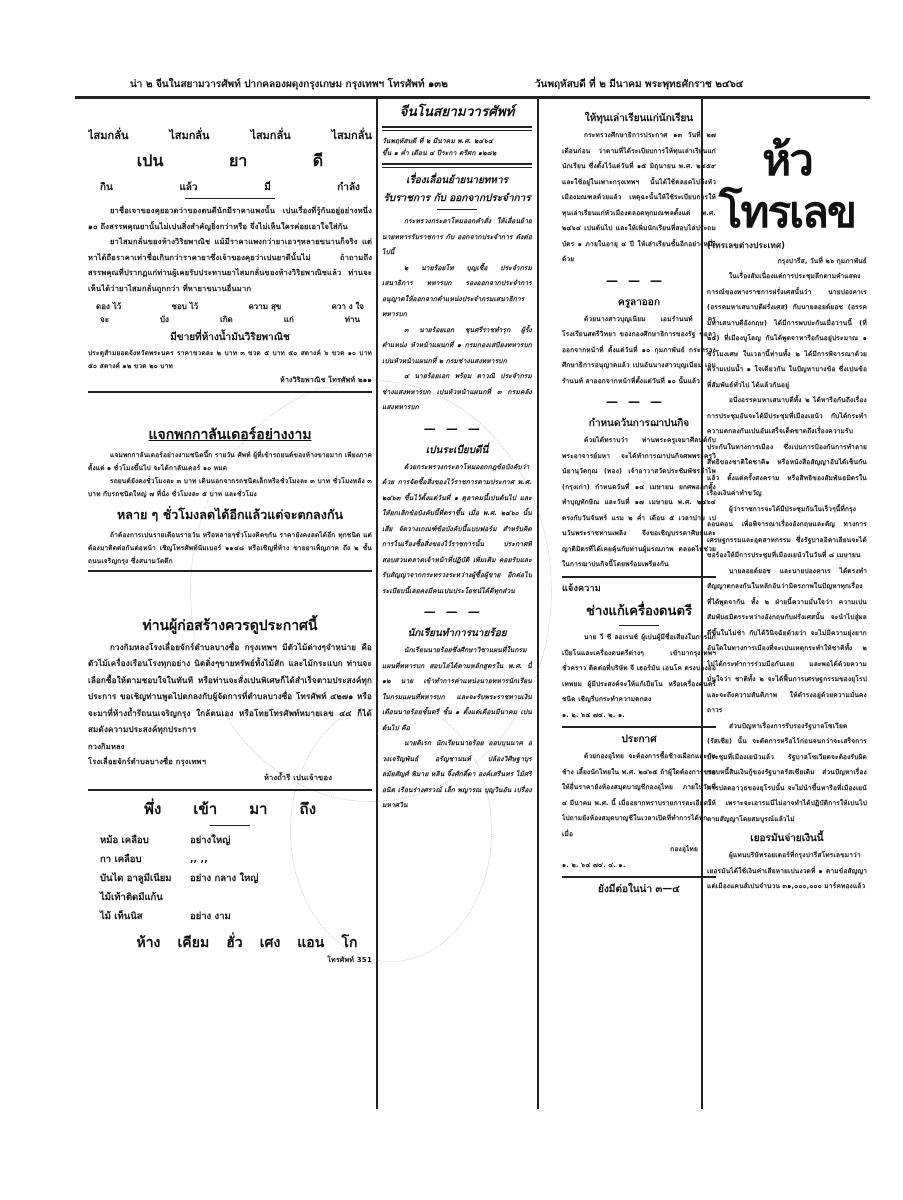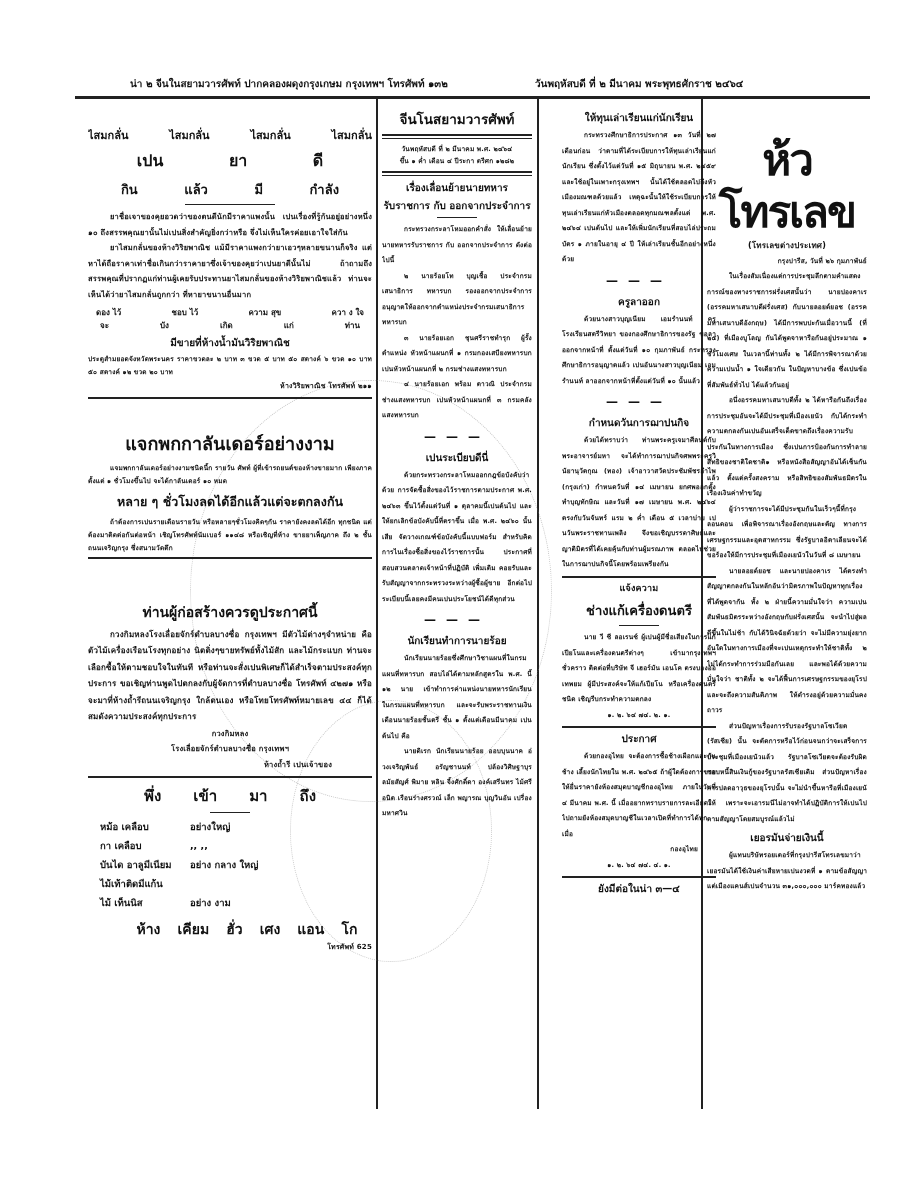--- a/index.html
+++ b/index.html
@@ -8,21 +8,21 @@
   .abs { position:absolute; }
   .runhead { top:76px; left:130px; width:650px; height:16px; font-size:10px; font-weight:bold; white-space:nowrap; }
   .runhead .l { position:absolute; left:0; }
   .runhead .r { position:absolute; left:405px; }
   .rule-top { top:96px; left:75px; width:795px; height:3px; background:#222; }
   .vline { position:absolute; width:2px; background:#222; }
   .hline { position:absolute; height:2px; background:#222; }
   .col { position:absolute; overflow:hidden; }
   .p { font-size:7.5px; line-height:15.5px; margin:0; text-align:justify; font-weight:bold; letter-spacing:0.2px; }
   .indent { text-indent:22px; }
-  .center { text-align:center; }
+  .center { text-align:left; }
   .h-med { font-size:12px; font-weight:bold; text-align:center; margin:4px 0; }
   .h-sm { font-size:10px; font-weight:bold; text-align:center; margin:3px 0; }
   .dashes { text-align:center; font-size:12px; letter-spacing:10px; margin:6px 0; font-weight:bold; }
   .uline { border-bottom:1.5px solid #222; width:90px; margin:4px auto; }
   .masthead { font-family:"DejaVu Serif", serif; font-size:44px; font-weight:bold; text-align:center; line-height:52px; letter-spacing:-2px; margin-top:14px; }
   .row4 { display:flex; justify-content:space-between; font-size:11px; font-weight:bold;gap:36px; }
   .row3 { display:flex; justify-content:space-around; font-size:16px; font-weight:bold; }
   .list-row { display:flex; font-size:9.5px; font-weight:bold; line-height:19px; }
   .list-row .a { width:78px; }
   .speckle { position:absolute; border:1px dotted #888; border-radius:50%; opacity:0.45; }
@@ -51,21 +51,21 @@
       <span>ไสมกลั่น</span>
       <span>ไสมกลั่น</span>
       <span>ไสมกลั่น</span>
       <span>ไสมกลั่น</span>
     </div>
     <div class="row3" style="margin:4px 30px;gap:28px;">
       <span>เปน</span>
       <span>ยา</span>
       <span>ดี</span>
     </div>
-    <div class="row4" style="margin:6px 33px 0; font-size:13px;">
+    <div class="row4" style="margin:6px 12px 0; font-size:10px;">
       <span>กิน</span>
       <span>แล้ว</span>
       <span>มี</span>
       <span>กำลัง</span>
     </div>
     <div class="uline" style="width:90px;"></div>
     <p class="p indent">ยาชื่อเจาของคุยอวดว่าของตนดีนักมีราคาแพงนั้น เปนเรื่องที่รู้กันอยู่อย่างหนึ่ง ๑๐ ถึงสรรพคุณยานั้นไม่เปนสิ่งสำคัญยิ่งกว่าหรือ จึ่งไม่เห็นใครค่อยเอาใจใส่กัน</p>
     <p class="p indent">ยาไสมกลั่นของห้างวิริยพาณิช แม้มีราคาแพงกว่ายาเอวๆหลายขนานก็จริง แต่หาได้ถือราคาเท่าชื่อเกินกว่าราคายาซึ่งเจ้าของคุยว่าเปนยาดีนั้นไม่ ถ้าถามถึงสรรพคุณที่ปรากฏแก่ท่านผู้เคยรับประทานยาไสมกลั่นของห้างวิริยพาณิชแล้ว ท่านจะเห็นได้ว่ายาไสมกลั่นถูกกว่า ที่หายาขนานอื่นมาก</p>
     <div class="row4" style="font-size:8px; margin:4px 8px 0;">
       <span>ดอง ไว้</span>
@@ -80,22 +80,23 @@
       <span>แก่</span>
       <span>ท่าน</span>
     </div>
     <div class="h-sm">มีขายที่ห้างน้ำมันวิริยพาณิช</div>
     <p class="p" style="font-size:6.5px; line-height:13px;">ประตูสำมยอดจังหวัดพระนคร ราคาขวดละ ๒ บาท ๓ ขวด ๕ บาท ๕๐ สตางค์ ๖ ขวด ๑๐ บาท ๕๐ สตางค์ ๑๒ ขวด ๒๐ บาท</p>
     <p class="p" style="text-align:right; font-size:7px;">ห้างวิริยพาณิช   โทรศัพท์ ๒๑๑</p>
   </div>
   <div class="hline" style="position:relative; width:100%; margin:2px 0 30px;"></div>
 
   <div>
-    <div class="h-med" style="font-size:18px;">แจกพกกาลันเดอร์อย่างงาม</div>
+    <div class="h-med" style="font-size:14px;text-decoration:underline;">แจกพกกาลันเดอร์อย่างงาม</div>
     <p class="p indent" style="font-size:6.5px; line-height:13px;">แจมพกกาลันเดอร์อย่างงามชนิดนี้ก รายวัน ศัพท์ ผู้ที่เข้ารถยนต์ของห้างขายมาก เพียงภาค ตั้งแต่ ๑ ชั่วโมงขึ้นไป จะได้กาลันเดอร์ ๑๐ หมด</p>
+    <p class="p indent" style="font-size:6.5px; line-height:13px;">รถยนต์ยังคงชั่วโมงละ ๓ บาท เดินนอกจากรถชนิดเล็กหรือชั่วโมงละ ๓ บาท ชั่วโมงหลัง ๓ บาท กับรถชนิดใหญ่ ๗ ที่นั่ง ชั่วโมงละ ๕ บาท และชั่วโมง</p>
   </div>
 
   <div>
     <div class="h-med" style="font-size:12.5px;">หลาย ๆ ชั่วโมงลดได้อีกแล้วแต่จะตกลงกัน</div>
     <p class="p indent" style="font-size:6.5px; line-height:13px;">ถ้าต้องการเปนรายเดือนรายวัน หรือหลายๆชั่วโมงคิดๆกัน ราคายังคงลดได้อีก ทุกชนิด แต่ต้องมาติดต่อกันต่อหน้า เชิญโทรศัพท์นัมเบอร์ ๑๑๔๘ หรือเชิญที่ห้าง ขายยาเพ็ญภาค ถึง ๒ ชั้น ถนนเจริญกรุง ซึ่งสนามวัดตึก</p>
   </div>
   <div class="hline" style="position:relative; width:100%; margin:2px 0 42px;"></div>
 
   <div>
     <div class="h-med" style="font-size:14px;">ท่านผู้ก่อสร้างควรดูประกาศนี้</div>
@@ -137,25 +138,25 @@
         </div>
     </div>
     <div class="row3" style="margin:6px 6px 0 40px; font-size:14px;">
       <span>ห้าง</span>
       <span>เคียม</span>
       <span>ฮั่ว</span>
       <span>เศง</span>
       <span>แอน</span>
       <span>โก</span>
     </div>
-    <p class="p" style="text-align:right; font-size:7px;">โทรศัพท์ 625</p>
-  </div>
-</div>
-
-<div class="col" style="left:382px; top:104px; width:150px; height:1010px;">
+    <p class="p" style="text-align:right; font-size:7px;">โทรศัพท์ 351</p>
+  </div>
+</div>
+
+<div class="col" style="left:382px; top:96px; width:150px; height:1010px;font-style:italic;">
   <div class="h-med" style="font-size:13.5px; margin-top:4px;">จีนโนสยามวารศัพท์</div>
   <div class="double-rule"></div>
   <div class="p center" style="font-size:6.5px; line-height:12px;">วันพฤหัสบดี ที่ ๒ มีนาคม พ.ศ. ๒๔๖๔</div>
   <div class="p center" style="font-size:6.5px; line-height:12px;">ขึ้น ๑ ค่ำ เดือน ๔ ปีระกา ตรีศก ๑๒๘๒</div>
   <div class="double-rule"></div>
 
   <div>
     <div class="h-sm">เรื่องเลื่อนย้ายนายทหาร</div>
     <div class="h-sm">รับราชการ กับ ออกจากประจำการ</div>
     <div class="uline" style="width:40px;"></div>

